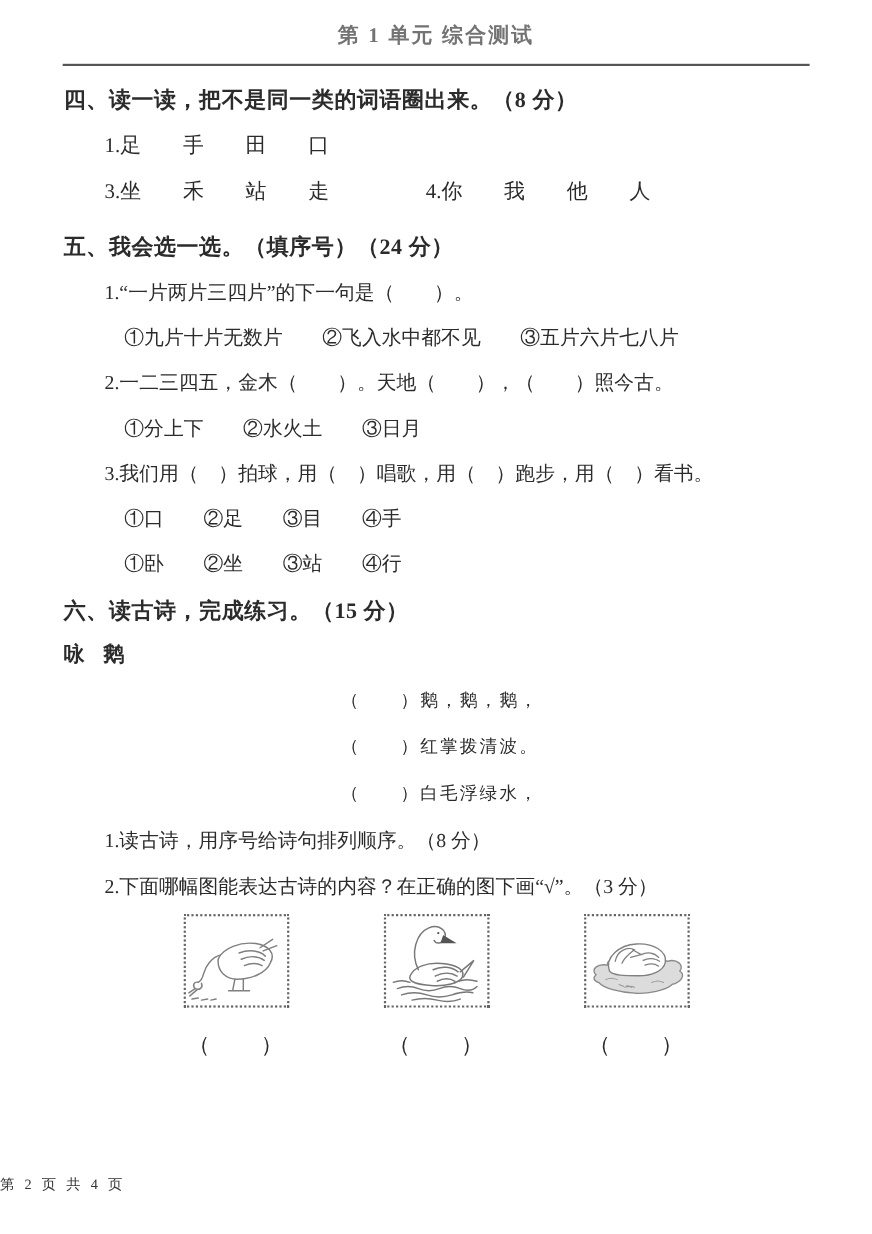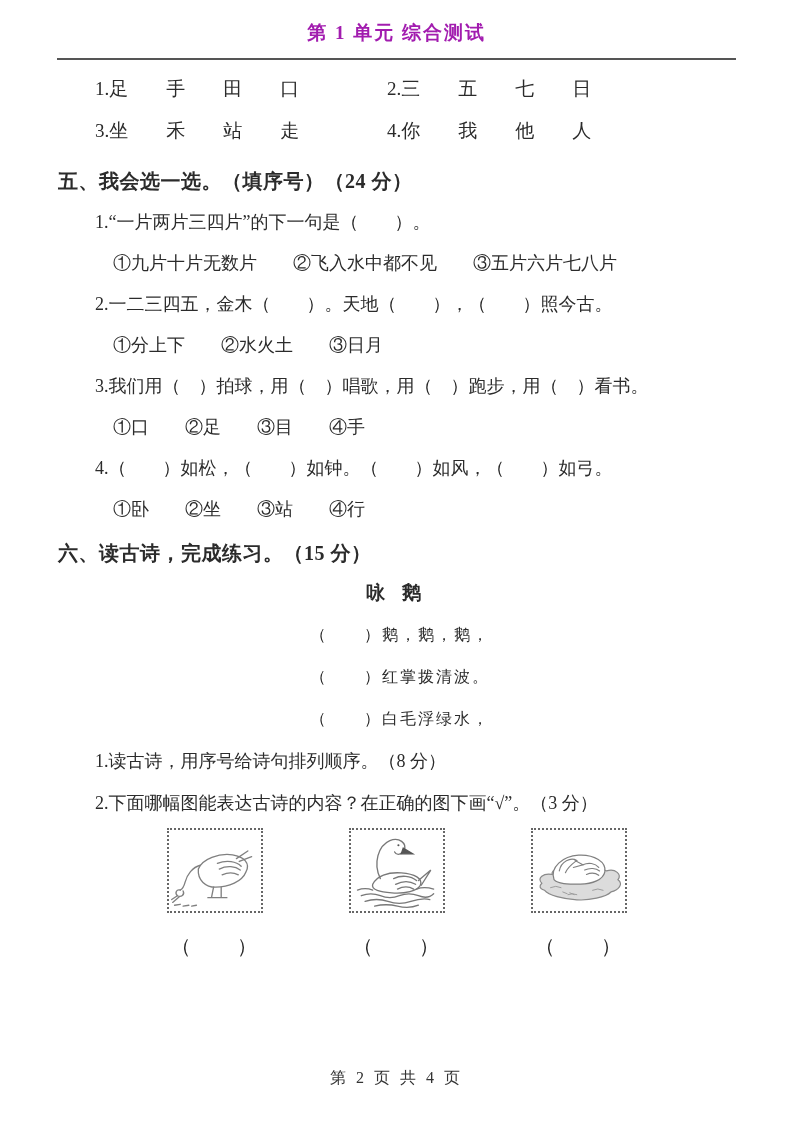--- a/index.html
+++ b/index.html
@@ -13,21 +13,21 @@
     position: relative;
     width: 793px; height: 1122px;
     background: #ffffff;
     overflow: hidden;
   }
   .header-title {
     padding-top: 20px;
     text-align: center;
     font-size: 19px;
     font-weight: bold;
-    color: #a21caf;
+    color: #737373;
     letter-spacing: 2px;
     line-height: 26px;
   }
   .rule {
     margin: 12px 57px 0 57px;
     border-top: 2px solid #555555;
   }
   .content { padding: 0 58px; }
   .sec-heading {
     margin-top: 18px;
@@ -54,21 +54,21 @@
     line-height: 26px;
   }
   .options {
     margin-top: 15px;
     padding-left: 55px;
     font-size: 18px;
     line-height: 26px;
   }
   .poem-title {
     margin-top: 14px;
-    text-align: center;
+    text-align: left;
     font-size: 19px;
     font-weight: bold;
     letter-spacing: 6px;
     line-height: 26px;
   }
   .poem-line {
     margin-top: 16px;
     padding-left: 252px;
     font-size: 16px;
     line-height: 26px;
@@ -102,57 +102,55 @@
     width: 96px;
     text-align: center;
     font-size: 20px;
     letter-spacing: 2px;
   }
   .ans-blank + .ans-blank { margin-left: 86px; }
   .footer {
     position: absolute;
     left: 0; top: 1068px;
     width: 100%;
-    text-align: center;
-    font-size: 16px;
+    font-size: 13px;
     letter-spacing: 3px;
     color: #333;
   }
 </style>
 </head>
 <body>
 
 <div class="page">
 
   <div class="header-title">第 1 单元 综合测试</div>
   <div class="rule"></div>
 
   <div class="content">
 
+    <div class="sec-heading">四、读一读，把不是同一类的词语圈出来。（8 分）</div>
     <div class="word-row">
       <span class="w-item">1.足　　手　　田　　口</span>
-      <span class="w-item">2.三　　五　　七　　日</span>
     </div>
     <div class="word-row">
       <span class="w-item">3.坐　　禾　　站　　走</span>
       <span class="w-item">4.你　　我　　他　　人</span>
     </div>
 
     <div class="sec-heading s5">五、我会选一选。（填序号）（24 分）</div>
 
     <div class="stem">1.“一片两片三四片”的下一句是（　　）。</div>
     <div class="options">①九片十片无数片　　②飞入水中都不见　　③五片六片七八片</div>
 
     <div class="stem">2.一二三四五，金木（　　）。天地（　　），（　　）照今古。</div>
     <div class="options">①分上下　　②水火土　　③日月</div>
 
     <div class="stem">3.我们用（　）拍球，用（　）唱歌，用（　）跑步，用（　）看书。</div>
     <div class="options">①口　　②足　　③目　　④手</div>
 
-    <div class="stem">4.（　　）如松，（　　）如钟。（　　）如风，（　　）如弓。</div>
     <div class="options">①卧　　②坐　　③站　　④行</div>
 
     <div class="sec-heading s6">六、读古诗，完成练习。（15 分）</div>
 
     <div class="poem-title">咏 鹅</div>
     <div class="poem-line">（　　）鹅，鹅，鹅，</div>
     <div class="poem-line">（　　）红掌拨清波。</div>
     <div class="poem-line">（　　）白毛浮绿水，</div>
 
     <div class="subq">1.读古诗，用序号给诗句排列顺序。（8 分）</div>

